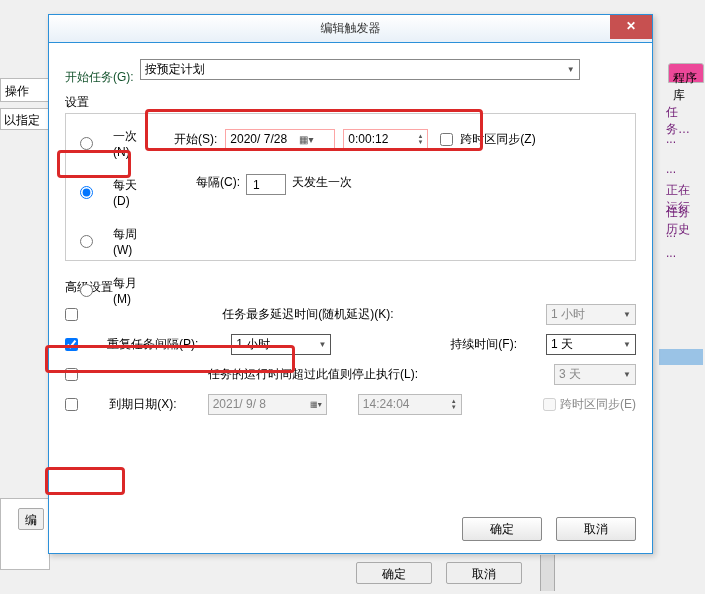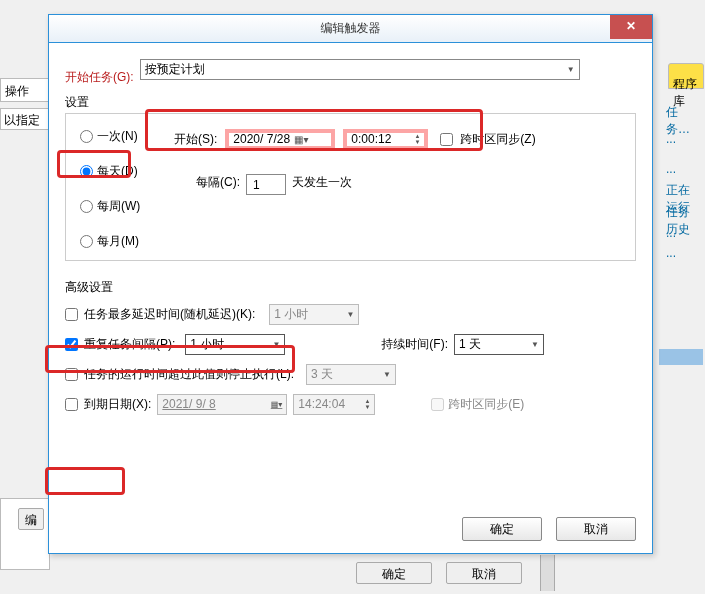--- a/index.html
+++ b/index.html
@@ -1,19 +1,19 @@
 <!DOCTYPE html>
 <html><head>
 <meta charset="utf-8">
 <style>
   * { box-sizing: border-box; font-family: "Microsoft YaHei", "SimSun", sans-serif; font-size: 12px; }
   body { margin: 0; background: #f0f0f0; width: 705px; height: 594px; position: relative; overflow: hidden; }
 
-  .bg-tab { position: absolute; left: 668px; top: 63px; width: 36px; height: 20px; border: 1px solid #bbb; border-top-left-radius: 3px; border-top-right-radius: 3px; background: #fde047; padding: 12px 4px; }
-  .bg-row { position: absolute; left: 660px; right: 0; padding: 4px 6px; color: #0369a1; text-align:left; }
+  .bg-tab { position: absolute; left: 668px; top: 63px; width: 36px; height: 20px; border: 1px solid #bbb; border-top-left-radius: 3px; border-top-right-radius: 3px; background: #ec4899; padding: 6px 4px; }
+  .bg-row { position: absolute; left: 660px; right: 0; padding: 4px 6px; color: #701a75; text-align:left; }
   .bg-btn { position: absolute; height: 22px; border: 1px solid #aaa; background:#efefef; text-align:center; padding-top:3px; border-radius:2px; }
   .left-frag { position:absolute; left:0; width:50px; border:1px solid #bbb; background:#fff; }
 
   .dialog {
     position: absolute;
     left: 48px; top: 14px;
     width: 605px; height: 540px;
     background: #fff;
     border: 1px solid #2b90d9;
     box-shadow: 2px 2px 6px rgba(0,0,0,0.2);
@@ -27,56 +27,56 @@
   }
   .titlebar .title { color:#333; }
   .close-btn {
     position:absolute; right:0; top:0; width:42px; height:24px;
     background:#c75050; color:#fff; text-align:center; line-height:22px;
     font-weight:bold; cursor:pointer;
   }
   .body { padding: 10px 16px 14px 16px; position:relative; height:calc(100% - 28px); }
 
   .row { display:flex; align-items:center; margin-bottom:8px; }
-  .lbl { margin-right:6px; color:#b91c1c;margin-top:16px; }
+  .lbl { margin-right:6px; color:#14532d;margin-top:16px; }
   .select-main {
     flex:0 0 440px; height:21px; border:1px solid #888; background:#fff;
     display:flex; align-items:center; padding:0 4px; justify-content:space-between;
   }
   .select-arrow { font-size:8px; color:#555; }
 
   .section-lbl { margin:4px 0 2px 0; }
 
   .settings-box {
     border:1px solid #ccc; height:148px; position:relative;
     display:flex;
   }
   .radio-col { width:90px; padding:14px 8px 8px 14px; display:flex; flex-direction:column; gap:18px; }
-  .radio-col label { display:flex; align-items:center; gap:4px; }
+  .radio-col label { display:flex; align-items:center; gap:20px; }
   .radio-col input { margin:0; }
 
   .start-box {
     position:absolute; left:98px; top:6px; width:446px; height:38px;
     display:flex; align-items:center; gap:8px; padding:0 10px;
   }
   .date-input, .time-input {
-    height:21px; border:4px solid #fca5a5; background:#fff; display:inline-flex; align-items:center;
-    padding:0 4px; gap:4px;
+    height:21px; border:1px solid #fca5a5; background:#fff; display:inline-flex; align-items:center;
+    padding:0 4px; gap:12px;
   }
   .date-input { width:110px; }
   .time-input { width:85px; }
   .spin { display:inline-flex; flex-direction:column; margin-left:auto; }
   .spin span { font-size:6px; line-height:6px; color:#555; }
   .cal-icon { font-size:10px; color:#555; }
 
   .daily-row { position:absolute; left:130px; top:60px; display:flex; gap:6px; }
   .num-input { width:40px; height:21px; border:1px solid #888; background:#fff; text-align:left; padding:0 6px; }
 
   .adv-lbl { margin-top:18px; }
-  .adv { display:flex; align-items:center; gap:6px; margin:6px 0; min-height:24px; }
+  .adv { display:flex; align-items:center; gap:6px; margin:6px 0; min-height:24px;justify-content:space-between; }
   .adv input[type=checkbox]{ margin:0; }
   .sel-dis { height:21px; border:1px solid #bbb; background:#f3f3f3; color:#888; display:inline-flex; align-items:center; padding:0 4px; justify-content:space-between; }
   .sel-en  { height:21px; border:1px solid #555; background:#fff; display:inline-flex; align-items:center; padding:0 4px; justify-content:space-between; }
   .indent { margin-left:50px; }
   .muted { color:#888; }
 
   .btn-row { position:absolute; bottom:12px; right:16px; display:flex; gap:14px; }
   .dlg-btn { width:80px; height:24px; border:1px solid #888; background:linear-gradient(#fff,#e8e8e8); text-align:center; line-height:22px; cursor:pointer; border-radius:2px; }
 
   .hl { position:absolute; border:3px solid #db2828; border-radius:4px; pointer-events:none; }
@@ -190,34 +190,34 @@
       <div class="sel-en" style="width:90px;">
         <span>1 天</span>
         <span class="select-arrow">▼</span>
       </div>
     </div>
 
 
     <div class="adv">
       <input type="checkbox" style="">
       <span>任务的运行时间超过此值则停止执行(L):</span>
-      <div class="sel-dis" style="width:90px;margin-left:6px;">
+      <div class="sel-dis" style="width:82px;margin-left:6px;">
         <span>3 天</span>
         <span class="select-arrow">▼</span>
       </div>
     </div>
 
     <div class="adv">
       <input type="checkbox" style="">
       <span>到期日期(X):</span>
-      <div class="sel-dis" style="width:130px;text-decoration:underline;">
+      <div class="sel-dis" style="width:119px;">
         <span class="muted">2021/ 9/ 8</span>
         <span class="select-arrow">▦▾</span>
       </div>
-      <div class="sel-dis" style="width:82px;">
+      <div class="sel-dis" style="width:104px;">
         <span class="muted">14:24:04</span>
         <span class="spin">
             <span>▲</span>
             <span>▼</span>
           </span>
       </div>
       <label class="muted" style="display:flex;align-items:center;gap:4px;margin-left:50px;">
         <input type="checkbox" disabled="" style="">
         <span>跨时区同步(E)</span>
       </label>

